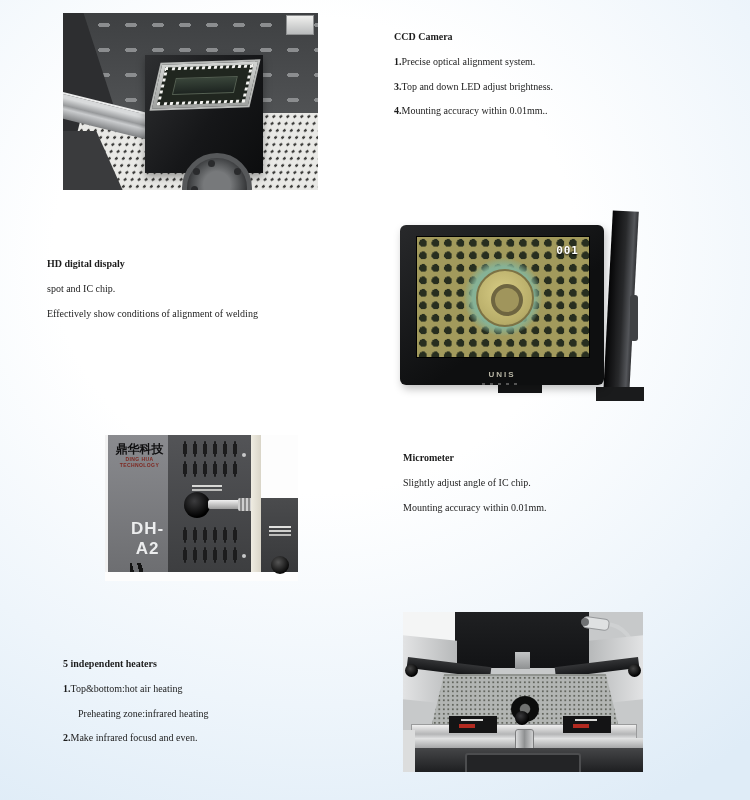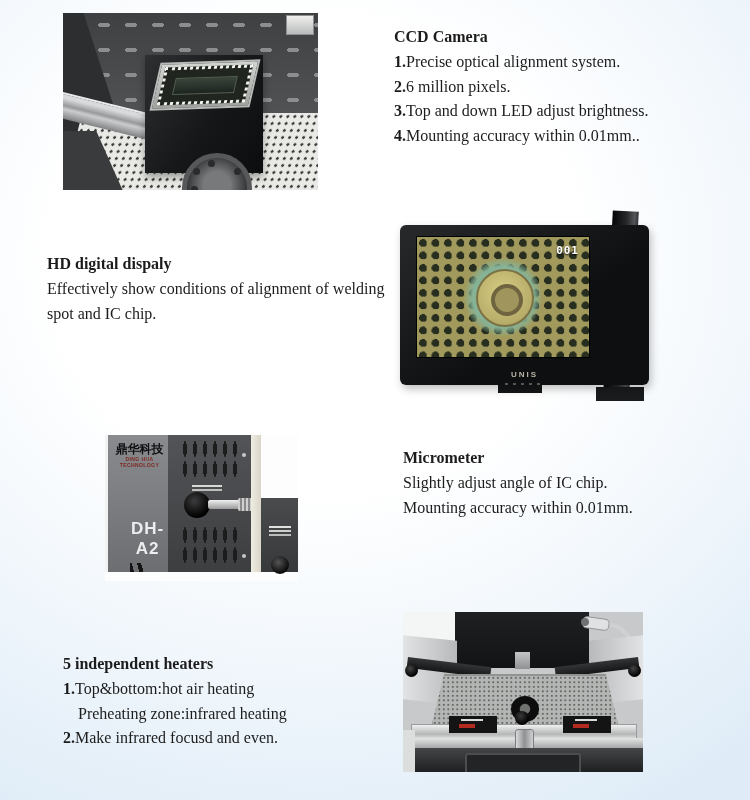--- a/index.html
+++ b/index.html
@@ -3,21 +3,21 @@
 <meta charset="utf-8">
 <style>
   html,body{margin:0;padding:0;}
   body{
     width:750px;height:800px;position:relative;overflow:hidden;
     background:radial-gradient(ellipse 92% 78% at 42% 32%, #ffffff 38%, #eef5fb 72%, #dfecf7 100%);
     font-family:"Liberation Serif", serif;color:#1c1c1c;
   }
   .abs{position:absolute;}
   
-  .tblock{font-size:16px;}
+  .tblock{font-size:10px;}
   .tblock .line{height:24.8px;line-height:24.8px;white-space:nowrap;}
   .tblock .heading{font-weight:bold;}
   .tblock .num{font-weight:bold;}
   .indent{padding-left:15px;}
   #text-ccd{left:394px;top:25px;}
   #text-display{left:47px;top:252px;}
   #text-micrometer{left:403px;top:446px;}
   #text-heaters{left:63px;top:652px;}
 
   
@@ -47,21 +47,21 @@
   .p1-cam-glass{left:10px;top:8px;right:10px;bottom:7px;background:linear-gradient(180deg,#39453a,#1d2420);border:1px solid #556053;}
   .p1-fan{left:119px;top:140px;width:60px;height:60px;border-radius:50%;
     background:radial-gradient(circle at 50% 45%,#77797b 0 30%,#4a4c4e 55%,#303133 70%);
     border:5px solid #56585a;}
   .p1-fan .hole{position:absolute;width:7px;height:7px;border-radius:50%;background:#2a2b2d;}
 
   
   #photo-display{left:398px;top:205px;width:246px;height:200px;}
   .monitor{left:2px;top:20px;width:204px;height:160px;border-radius:6px;
     background:linear-gradient(145deg,#28292b,#0e0f10 60%);
-    box-shadow:2px 4px 8px rgba(0,0,0,.25);padding-left:45px;}
+    box-shadow:2px 4px 8px rgba(0,0,0,.25);}
   .screen{left:16px;top:11px;width:172px;height:120px;
     background-color:#a29a5c;
     background-image:radial-gradient(circle 52px at 50% 50%,rgba(130,200,170,.45),rgba(130,200,170,0) 75%),
                      radial-gradient(4px 4px at 6px 6px,#272e1f 96%,transparent);
     background-size:100% 100%,12.5px 12.5px;
     border:1px solid #000;}
   .lens-glow{left:50%;top:50%;width:78px;height:78px;margin:-39px 0 0 -39px;border-radius:50%;
     background:radial-gradient(circle,#86b296 55%,rgba(134,178,150,0) 72%);}
   .lens-disc{left:50%;top:50%;width:54px;height:54px;margin:-28px 0 0 -27px;border-radius:50%;
     background:radial-gradient(circle at 45% 40%,#d8cd85,#b7ac68 70%,#8d8350);
@@ -171,29 +171,28 @@
     <div class="hole" style="left:6px;top:10px;"></div>
     <div class="hole" style="right:6px;top:10px;"></div>
     <div class="hole" style="left:21px;top:2px;"></div>
     <div class="hole" style="left:4px;top:28px;"></div>
   </div>
 </div>
 
 <div class="abs tblock" id="text-ccd">
   <div class="line heading">CCD Camera</div>
   <div class="line"><span class="num">1.</span><span>Precise optical alignment system.</span></div>
-  <div class="line"><span class="num">2.</span><span>6 million pixels.</span></div>
   <div class="line"><span class="num">3.</span><span>Top and down LED adjust brightness.</span></div>
   <div class="line"><span class="num">4.</span><span>Mounting accuracy within 0.01mm..</span></div>
 </div>
 
 <div class="abs tblock" id="text-display">
   <div class="line heading">HD digital dispaly</div>
+  <div class="line">spot and IC chip.</div>
   <div class="line">Effectively show conditions of alignment of welding</div>
-  <div class="line">spot and IC chip.</div>
 </div>
 
 <div class="abs" id="photo-display">
   <div class="abs arm"></div>
   <div class="abs arm-hinge"></div>
   <div class="abs arm-foot"></div>
   <div class="abs monitor-foot"></div>
   <div class="abs monitor">
     <div class="abs screen">
       <div class="abs lens-glow"></div>

